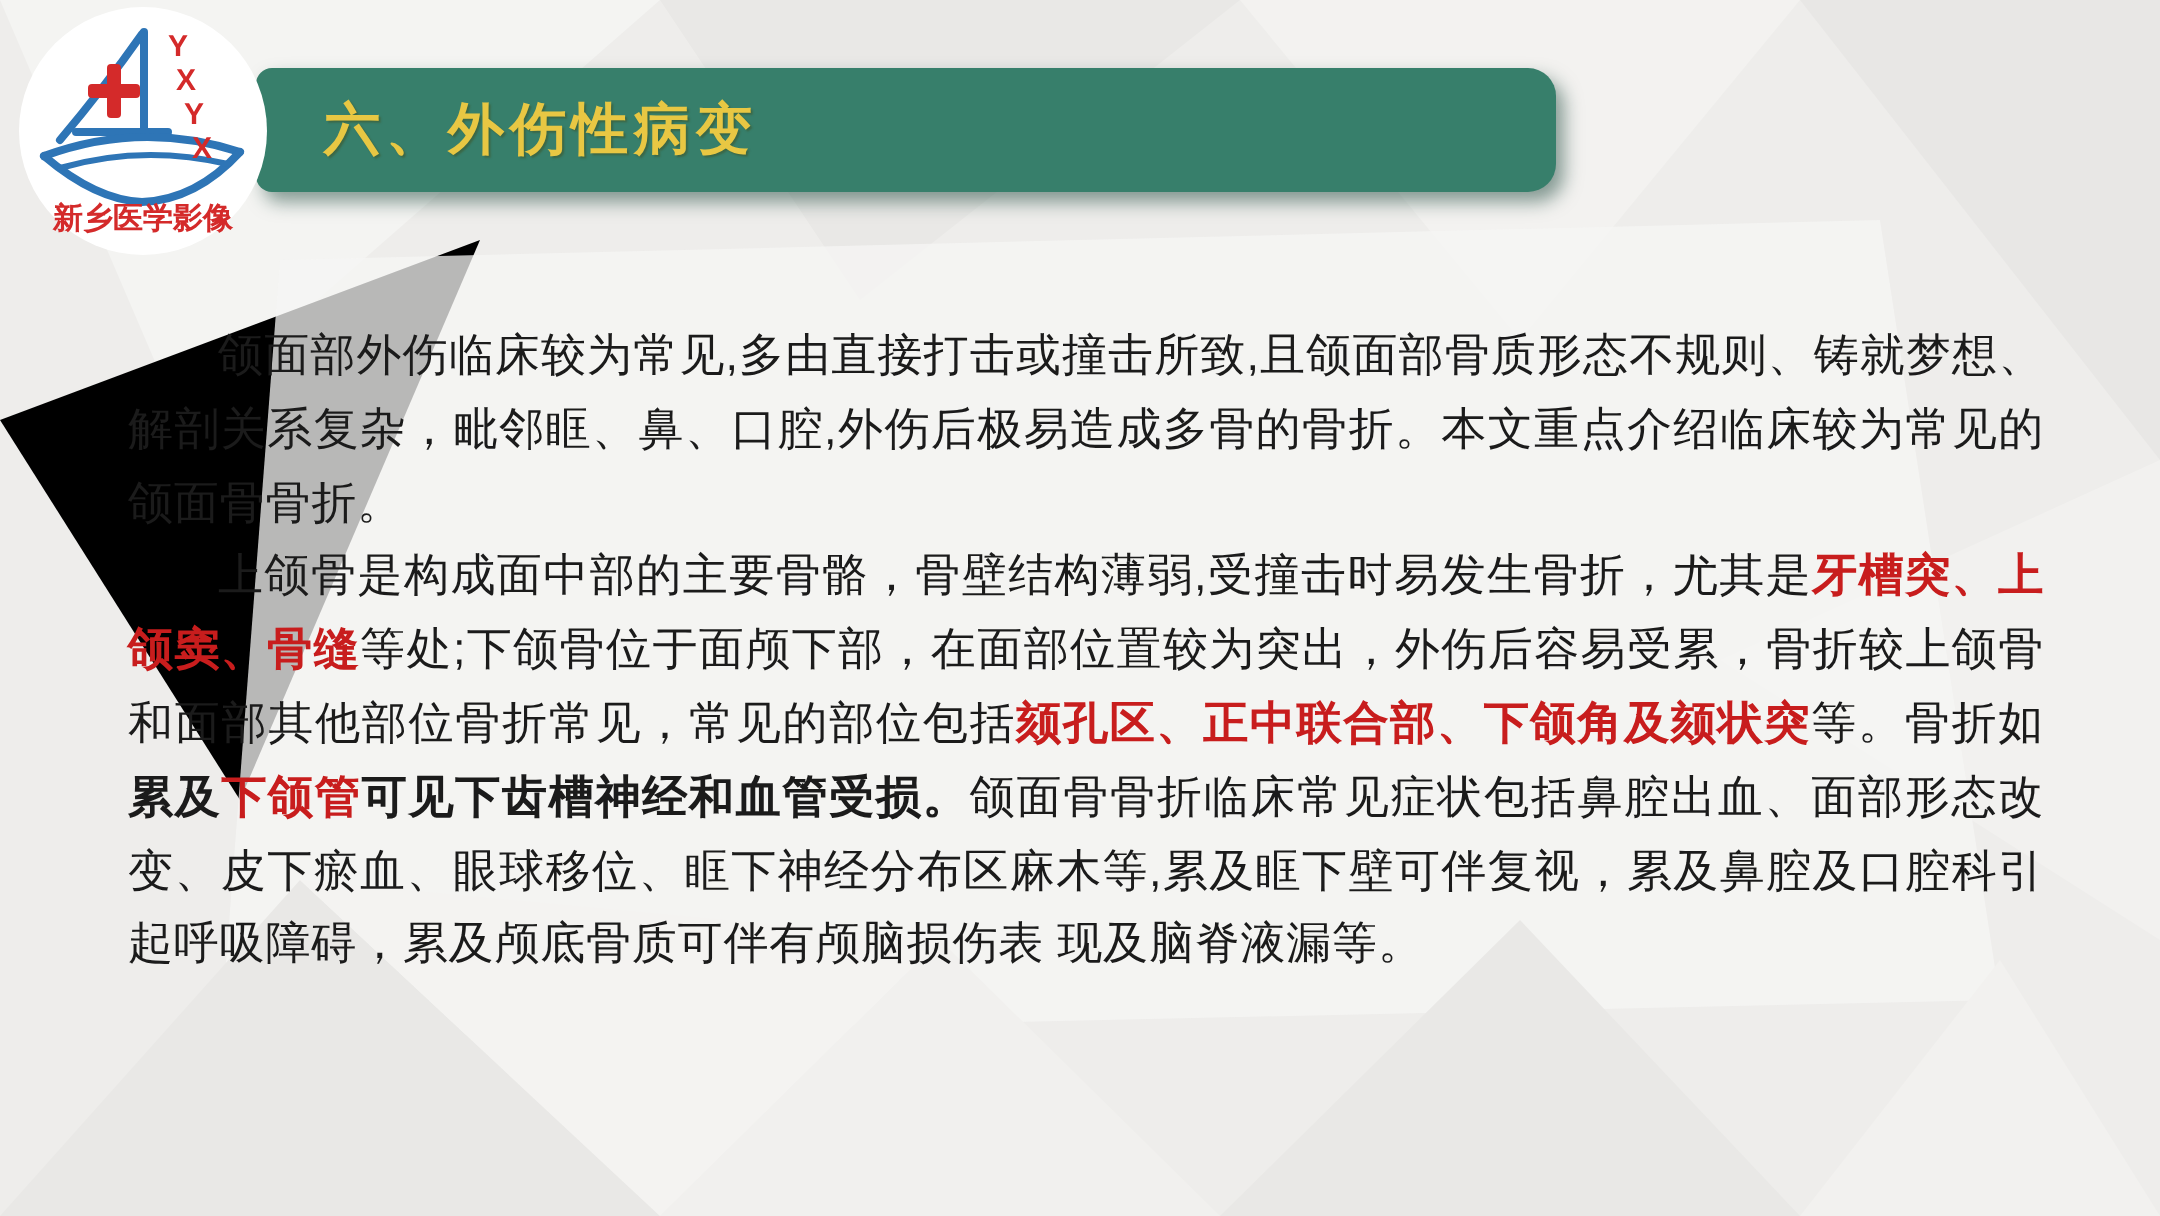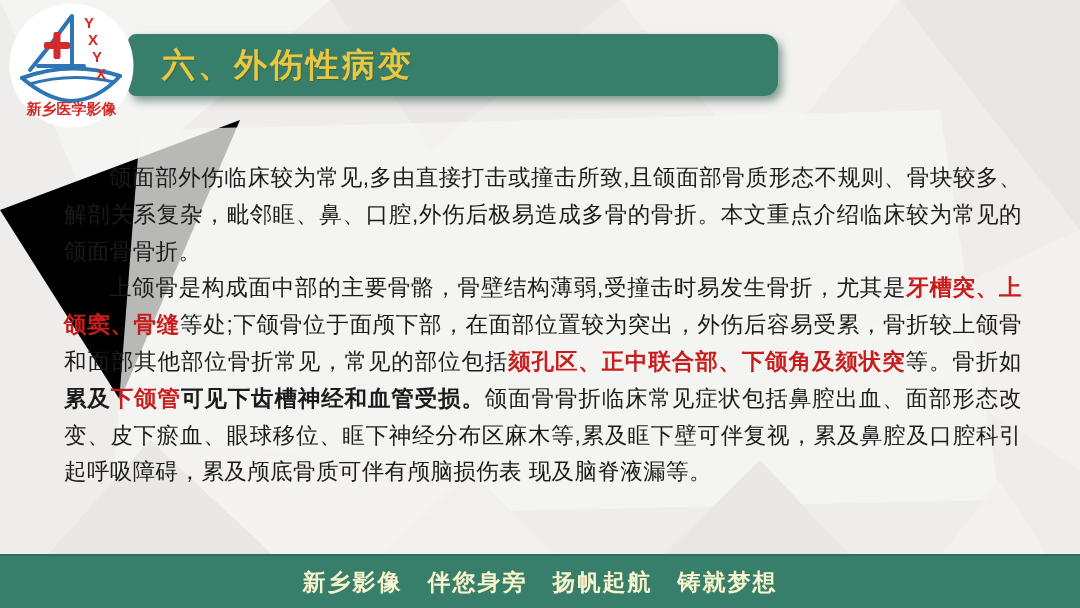--- a/index.html
+++ b/index.html
@@ -18,21 +18,21 @@
   .title-bar{
     position:absolute;left:128px;top:34px;width:650px;height:62px;
     background:#377f6b;
     border-radius:8px 14px 14px 8px;
     box-shadow:4px 5px 9px rgba(22,66,53,.5);
     z-index:2;
     display:flex;align-items:center;
   }
   .title-bar .title-text{
     padding-left:34px;
-    font-size:33px;font-weight:bold;color:#e8c743;
+    font-size:28px;font-weight:bold;color:#e8c743;
     letter-spacing:3px;
     text-shadow:1px 1px 1px rgba(70,60,0,.35);
     white-space:nowrap;
   }
   
   .content{
     position:absolute;left:64px;top:160px;width:958px;z-index:2;
     color:#1b1b1b;
     font-size:22.5px;line-height:36.8px;
     text-align:justify;
@@ -102,21 +102,18 @@
 
       <text x="63.5" y="112" text-anchor="middle" font-family="Liberation Sans, DejaVu Sans, sans-serif" font-weight="bold" font-size="15" fill="#d42a2a">新乡医学影像</text>
     </svg>
   </div>
 
   <div class="title-bar">
     <span class="title-text">六、外伤性病变</span>
   </div>
 
   <div class="content">
-    <p class="para">颌面部外伤临床较为常见,多由直接打击或撞击所致,且颌面部骨质形态不规则、骨块较多、解剖关系复杂，毗邻眶、鼻、口腔,外伤后极易造成多骨的骨折。本文重点介绍临床较为常见的颌面骨骨折。</p>
+    <p class="para">颌面部外伤临床较为常见,多由直接打击或撞击所致,且颌面部骨质形态不规则、铸就梦想、解剖关系复杂，毗邻眶、鼻、口腔,外伤后极易造成多骨的骨折。本文重点介绍临床较为常见的颌面骨骨折。</p>
     <p class="para"><span class="run-normal">上颌骨是构成面中部的主要骨骼，骨壁结构薄弱,受撞击时易发生骨折，尤其是</span><span class="run-red">牙槽突、上颌窦、骨缝</span><span class="run-normal">等处;下颌骨位于面颅下部，在面部位置较为突出，外伤后容易受累，骨折较上颌骨和面部其他部位骨折常见，常见的部位包括</span><span class="run-red">颏孔区、正中联合部、下颌角及颏状突</span><span class="run-normal">等。骨折如</span><span class="run-bold">累及</span><span class="run-red">下颌管</span><span class="run-bold">可见下齿槽神经和血管受损。</span><span class="run-normal">颌面骨骨折临床常见症状包括鼻腔出血、面部形态改变、皮下瘀血、眼球移位、眶下神经分布区麻木等,累及眶下壁可伴复视，累及鼻腔及口腔科引起呼吸障碍，累及颅底骨质可伴有颅脑损伤表 现及脑脊液漏等。</span></p>
   </div>
 
-  <div class="footer">
-    <span class="footer-text">新乡影像　伴您身旁　扬帆起航　铸就梦想</span>
-  </div>
 
 </div>
 
 </body></html>

